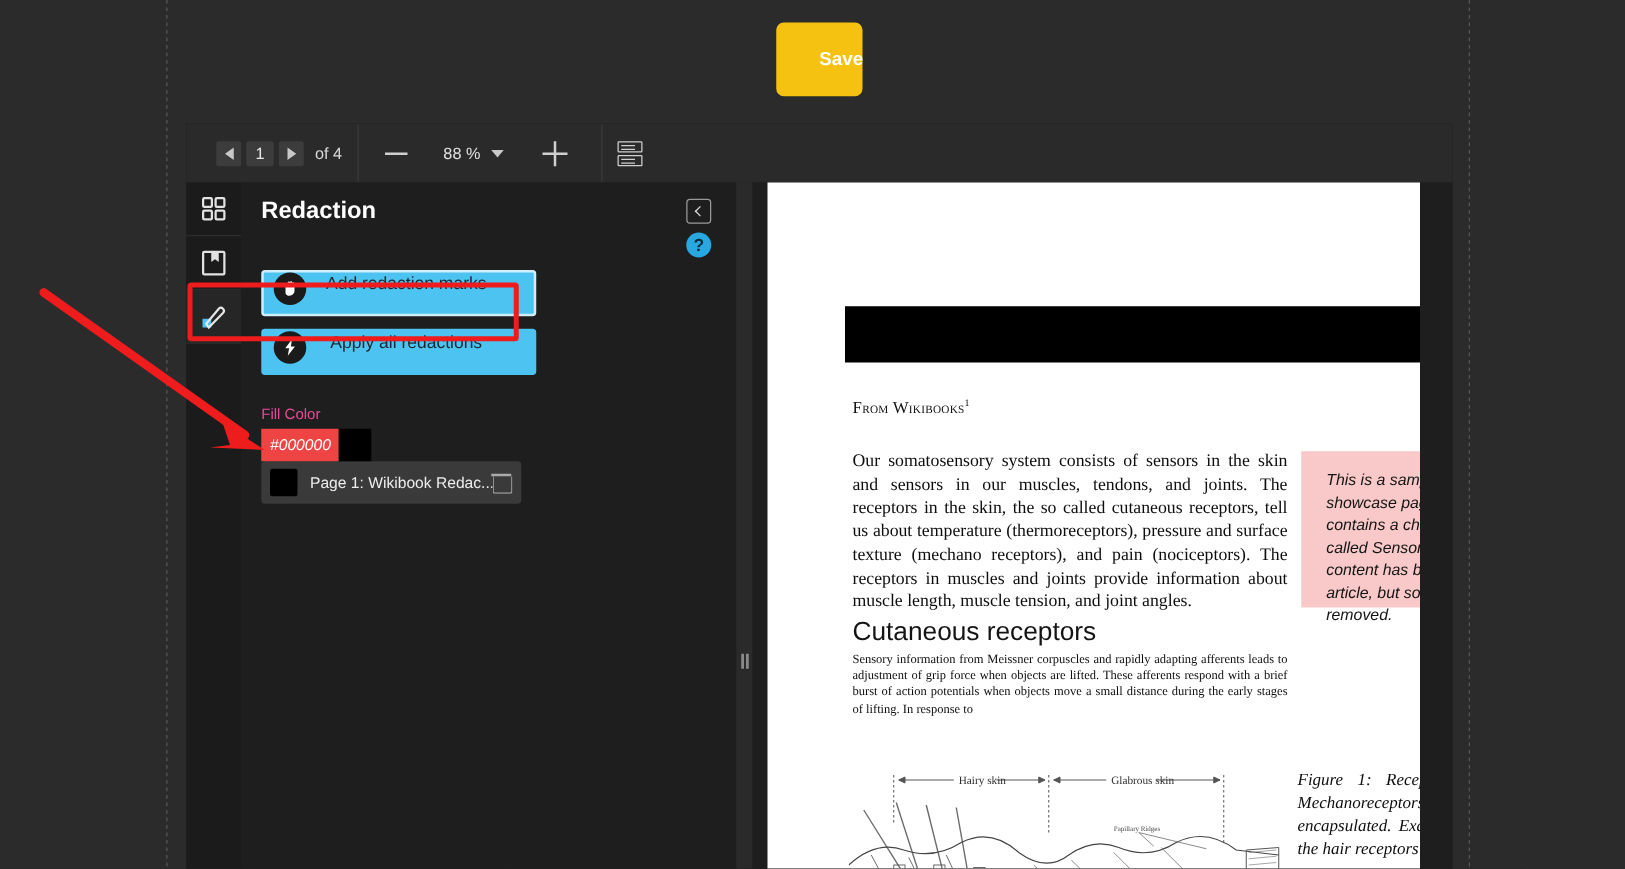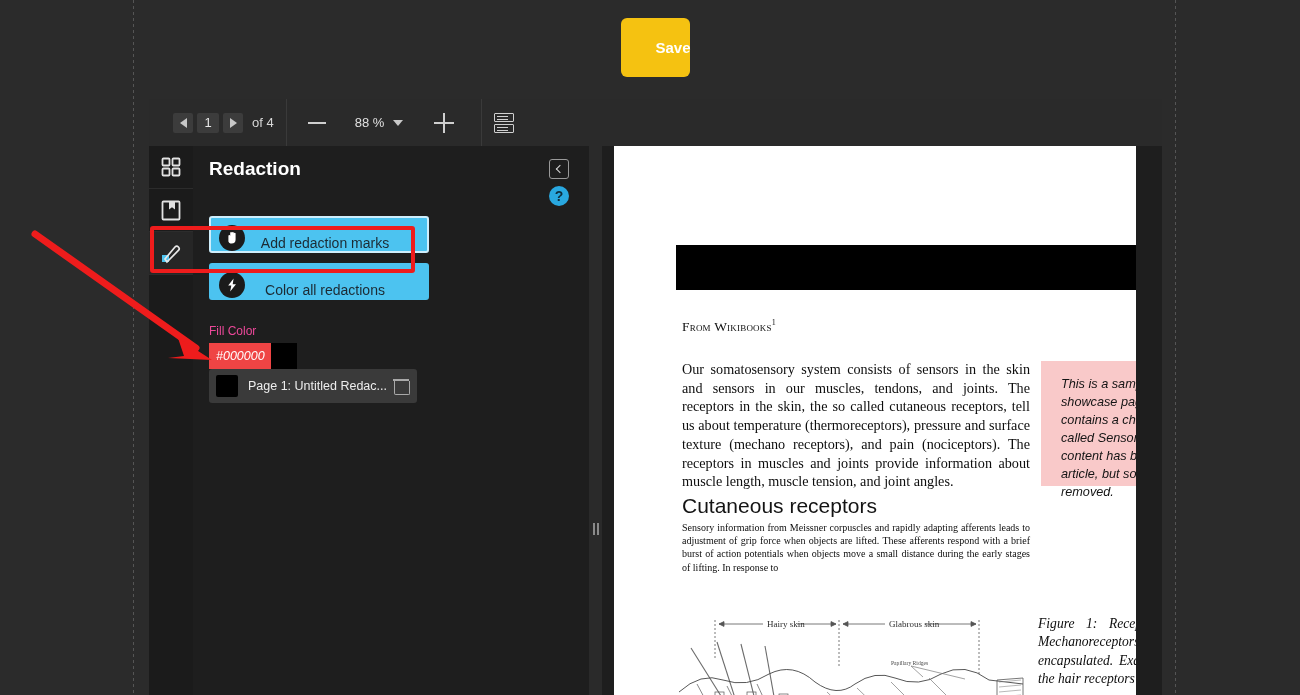--- a/index.html
+++ b/index.html
@@ -80,21 +80,21 @@
   .help-row { display:flex; justify-content:flex-end; padding: 6px 20px 0 0; }
   .help-ico { width: 20px; height: 20px; border-radius: 50%; background: #29a8e0; color: #0d2c3c;
               font-size: 14px; font-weight: 700; display:flex; align-items:center; justify-content:center;
               cursor:pointer; }
 
   .redbox { position: absolute; left: 150px; top: 226px; width: 265px; height: 47px;
             border: 4px solid #ee1c1c; border-radius: 3px; pointer-events: none; z-index: 30; }
 
   .actions { padding: 10px 16px 0 16px; }
   .act-btn { width: 220px; height: 37px; background: #4cc3f0; border: 2px solid #cfeefc;
-             border-radius: 3px; display: flex; align-items: flex-end; margin-bottom: 10px;
+             border-radius: 3px; display: flex; align-items: flex-start; margin-bottom: 10px;
              cursor: pointer; position: relative; }
   .act-btn.second { border-color: #4cc3f0; }
   .act-ico { width: 26px; height: 26px; border-radius: 50%; background: #1b1b1b;
              margin-left: 8px; display:flex; align-items:center; justify-content:center;
              color: #ffffff; font-size: 14px; }
   .act-label { flex: 1; text-align: center; color: #1c2a33; font-size: 14px; padding-right: 22px; }
 
   .field-label { color: #ec4899; font-size: 12px; padding: 14px 16px 5px 16px; }
   .colorfield { display:flex; margin-left: 16px; width: 88px; height: 26px; }
   .colorfield input { width: 62px; height: 26px; background: #ef4444; border: none; outline: none;
@@ -234,34 +234,34 @@
             </svg>
           </div>
           <div class="act-label">Add redaction marks</div>
         </div>
         <div class="act-btn second">
           <div class="act-ico">
             <svg width="16" height="16" viewBox="0 0 16 16">
               <path d="M9.6 1.4 L4.2 8.6 h3.1 l-1.1 6.0 L12.0 7.2 h-3.3 z" fill="#ffffff"></path>
             </svg>
           </div>
-          <div class="act-label">Color all redactions</div>
+          <div class="act-label">Apply all redactions</div>
         </div>
       </div>
 
       <div class="field-label">Fill Color</div>
       <div class="colorfield">
         <input type="text" readonly="" value="#000000" style="">
         <div class="swatch"></div>
       </div>
 
 
       <div class="mark-row">
         <div class="mark-sw"></div>
-        <div class="mark-name">Page 1: Untitled Redac...</div>
+        <div class="mark-name">Page 1: Wikibook Redac...</div>
         <div class="trash"></div>
       </div>
     </div>
 
     <div class="splitter">
       <div class="sp-grip"></div>
     </div>
 
     <div class="viewer">
       <div class="page">

